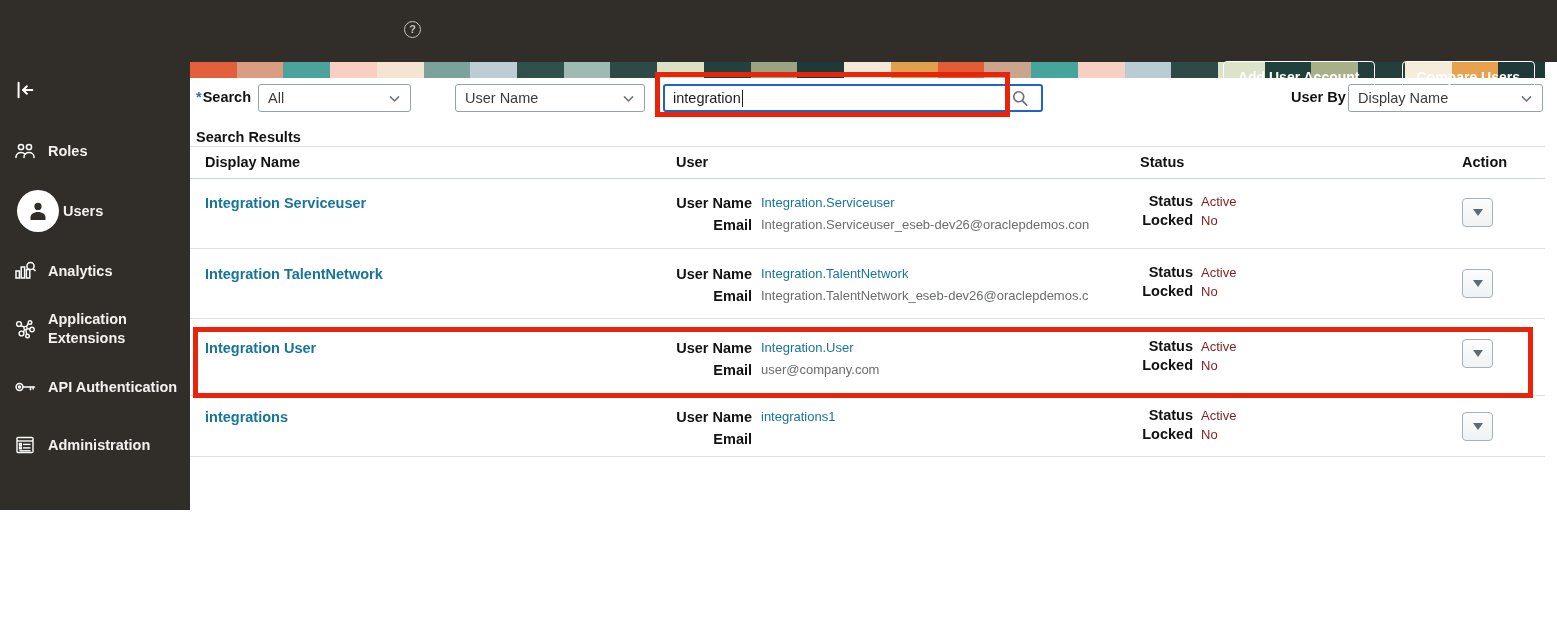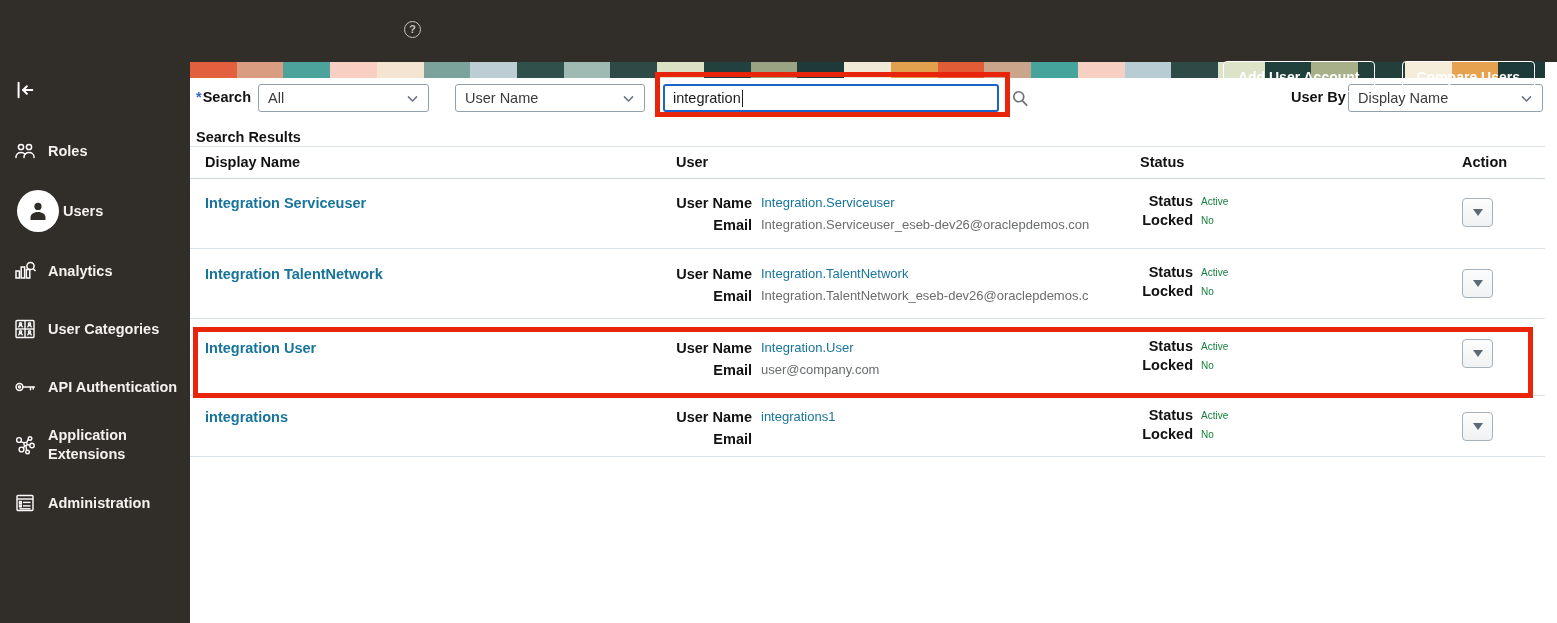--- a/index.html
+++ b/index.html
@@ -8,46 +8,46 @@
   .app { position:relative; width:1557px; height:623px; background:#fff; }
 
   
   .topbar { position:absolute; left:0; top:0; width:1557px; height:62px; background:#312d29; z-index:2; }
   .page-title { position:absolute; left:205px; top:9px; color:#faf8f6; font-family:"Liberation Serif", serif; font-size:29px; font-weight:700; letter-spacing:.2px; }
   .help-badge { position:absolute; left:404px; top:21px; width:17px; height:17px; border:1.5px solid #c9c4bf; border-radius:50%; color:#c9c4bf; font-size:11px; line-height:14px; text-align:center; font-weight:700; }
   .topbar-buttons { position:absolute; right:22px; top:14px; display:flex; gap:27px;margin-top:47px; }
   .chrome-btn { height:31px; padding:0 14px; background:transparent; border:1.5px solid #ffffff; border-radius:4px; color:#ffffff; font-family:"Liberation Sans", sans-serif; font-size:14px; font-weight:700; cursor:pointer; }
 
   
-  .sidebar { position:absolute; left:0; top:0; width:190px; height:623px; background:#312d29; z-index:3; }
+  .sidebar { position:absolute; left:0; top:0; width:190px; height:510px; background:#312d29; z-index:3; }
   .collapse-btn { position:absolute; left:14px; top:78px; width:24px; height:24px; background:transparent; border:none; cursor:pointer; }
   .nav { position:absolute; left:0; top:122px; width:190px; display:flex; flex-direction:column; }
   .nav-item { display:flex; align-items:center; min-height:58px; padding-left:12px; cursor:pointer; }
   .nav-icon { width:26px; height:26px; flex:0 0 26px; display:flex; align-items:center; justify-content:center; }
   .nav-label { color:#f4f2ef; font-size:14.5px; font-weight:600; margin-left:10px; line-height:19px; max-width:138px; }
   .nav-item.active { min-height:62px;margin-left:13px; }
   .nav-item.active .icon-disc { width:42px; height:42px; background:#ffffff; border-radius:50%; display:flex; align-items:center; justify-content:center; margin-left:-8px; }
   .nav-item.active .nav-label { margin-left:4px; font-weight:700; }
   .icon-disc { display:flex; align-items:center; justify-content:center; }
 
   
   .banner { position:absolute; left:190px; top:62px; width:1355px; height:16px; z-index:1; }
 
   
   .content { position:absolute; left:190px; top:78px; width:1367px; height:545px; background:#fff; z-index:1;border-radius:28px; }
 
   .search-row { position:absolute; left:0; top:0; width:1355px; height:40px; }
   .search-label { position:absolute; left:6px; top:11px; font-size:14.5px; font-weight:700; color:#131212; }
   .req { color:#3a66c4; font-weight:700; margin-right:1px; }
   .dropdown { position:absolute; top:6px; height:28px; border:1px solid #93a1ad; border-radius:3px; background:#fff; display:flex; align-items:center; justify-content:space-between; padding:0 9px; font-size:14.5px; color:#3b3b3b; cursor:pointer; }
-  .dd-all { left:68px; width:171px;gap:20px; }
+  .dd-all { left:68px; width:153px;gap:20px; }
   .dd-field { left:265px; width:190px; }
   .dd-sort { left:1158px; width:195px; color:#3b3b3b; }
   .sortby-label { position:absolute; left:1101px; top:11px; font-size:14.5px; font-weight:700; color:#131212; }
-  .search-input { position:absolute; left:473px; top:6px; width:336px; height:28px; border:2px solid #1b64c8; border-radius:3px; background:#fff; display:flex; align-items:center; padding:0 8px; font-size:14.5px; color:#1c1c1c; cursor:text; }
+  .search-input { position:absolute; left:473px; top:6px; width:380px; height:28px; border:2px solid #1b64c8; border-radius:3px; background:#fff; display:flex; align-items:center; padding:0 8px; font-size:14.5px; color:#1c1c1c; cursor:text; }
   .caret { display:inline-block; width:1px; height:17px; background:#1c1c1c; margin-left:1px; }
   .search-go { position:absolute; left:820px; top:9px; width:22px; height:22px; background:transparent; border:none; cursor:pointer; }
 
   .section-title { position:absolute; left:6px; top:44px; font-size:14.5px; font-weight:700; color:#131212;margin-top:7px; }
   .divider { position:absolute; left:0; width:1355px; height:1px; background:#dbe2e7; }
   .d1 { top:68px; }
   .d2 { top:100px; background:#ccd8de; }
 
   .thead { position:absolute; left:0; top:68px; width:1355px; height:32px; display:flex; align-items:center; padding-left:15px; font-size:14.5px; font-weight:700; color:#131212; }
   .th-display { width:415px; }
@@ -62,21 +62,21 @@
   .col-user { width:515px; }
   .col-status { width:305px; }
   .col-action { width:105px; }
   .dn-link { display:inline-block; margin-top:3px; color:#17749b; font-size:14.5px; font-weight:700; text-decoration:none; cursor:pointer; }
   .pair { display:flex; line-height:22px; }
   .plabel { width:132px; text-align:right; font-size:14.5px; font-weight:700; color:#131212; flex:0 0 132px; }
   .pval { margin-left:9px; font-size:13px; color:#6a6c6e; white-space:nowrap; overflow:hidden; max-width:370px; }
   a.pval { color:#17749b; text-decoration:none; cursor:pointer; }
   .spair { display:flex; line-height:19px; }
   .splabel { width:58px; text-align:right; font-size:14.5px; font-weight:700; color:#131212; flex:0 0 58px; }
-  .spval { margin-left:8px; font-size:10px; color:#15803d; }
+  .spval { margin-left:8px; font-size:13px; color:#7f1d1d; }
   .action-btn { margin-left:22px; margin-top:6px; width:31px; height:29px; border:1px solid #a6b2bb; border-radius:4px; background:linear-gradient(#fdfdfe,#eff1f2); display:flex; align-items:center; justify-content:center; cursor:pointer; }
   .urow-3 .action-btn { margin-top:2px; }
   .tri { width:0; height:0; border-left:5.5px solid transparent; border-right:5.5px solid transparent; border-top:7px solid #5d6a73; }
 
   
   .annotation { position:absolute; border:5px solid var(--annotation-red,#e8250b); z-index:10; pointer-events:none; }
   .ann-search { left:655px; top:72px; width:355px; height:45px; }
   .ann-row { left:193px; top:327px; width:1340px; height:71px; }
 
   svg { display:block; }
@@ -133,51 +133,20 @@
               <rect x="8.2" y="8" width="3.4" height="11"></rect>
               <rect x="13.4" y="10.5" width="3.4" height="8.5"></rect>
               <circle cx="17.5" cy="7" r="3.6"></circle>
               <line x1="20.2" y1="9.7" x2="22.5" y2="12"></line>
             </svg>
         </span>
         <span class="nav-label">Analytics</span>
       </div>
 
 
-      <div class="nav-item">
-        <span class="nav-icon icon-disc">
-          <svg width="24" height="24" viewBox="0 0 24 24" fill="none" stroke="#ffffff" stroke-width="1.4">
-              <rect x="3" y="3.5" width="18" height="17" rx="1"></rect>
-              <line x1="12" y1="3.5" x2="12" y2="20.5"></line>
-              <line x1="3" y1="12" x2="21" y2="12"></line>
-              <circle cx="7.5" cy="6.8" r="1.1"></circle>
-              <path d="M5.5 10.3c.3-1.2 1-1.8 2-1.8s1.7.6 2 1.8"></path>
-              <circle cx="16.5" cy="6.8" r="1.1"></circle>
-              <path d="M14.5 10.3c.3-1.2 1-1.8 2-1.8s1.7.6 2 1.8"></path>
-              <circle cx="7.5" cy="14.8" r="1.1"></circle>
-              <path d="M5.5 18.3c.3-1.2 1-1.8 2-1.8s1.7.6 2 1.8"></path>
-              <circle cx="16.5" cy="14.8" r="1.1"></circle>
-              <path d="M14.5 18.3c.3-1.2 1-1.8 2-1.8s1.7.6 2 1.8"></path>
-            </svg>
-        </span>
-        <span class="nav-label">User Categories</span>
-      </div>
-
-      <div class="nav-item">
-        <span class="nav-icon icon-disc">
-          <svg width="24" height="24" viewBox="0 0 24 24" fill="none" stroke="#ffffff" stroke-width="1.5" stroke-linecap="round">
-              <circle cx="6.5" cy="12" r="3.4"></circle>
-              <circle cx="6.5" cy="12" r="1"></circle>
-              <path d="M9.9 12h11.5"></path>
-              <path d="M17.5 12v2.8"></path>
-              <path d="M20.2 12v2"></path>
-            </svg>
-        </span>
-        <span class="nav-label">API Authentication</span>
-      </div>
 
       <div class="nav-item">
         <span class="nav-icon icon-disc">
           <svg width="24" height="24" viewBox="0 0 24 24" fill="none" stroke="#ffffff" stroke-width="1.4">
               <circle cx="6" cy="7" r="2.4"></circle>
               <circle cx="17" cy="5.5" r="1.8"></circle>
               <circle cx="19" cy="12.5" r="2.2"></circle>
               <circle cx="8.5" cy="16.5" r="2.4"></circle>
               <circle cx="14.5" cy="19" r="1.8"></circle>
               <circle cx="12.5" cy="11" r="1.6"></circle>
@@ -186,20 +155,33 @@
               <line x1="14" y1="11.6" x2="16.9" y2="12.3"></line>
               <line x1="10.4" y1="15.2" x2="11.7" y2="12.4"></line>
               <line x1="13.6" y1="17.6" x2="12.9" y2="12.6"></line>
             </svg>
         </span>
         <span class="nav-label">Application Extensions</span>
       </div>
 
       <div class="nav-item">
         <span class="nav-icon icon-disc">
+          <svg width="24" height="24" viewBox="0 0 24 24" fill="none" stroke="#ffffff" stroke-width="1.5" stroke-linecap="round">
+              <circle cx="6.5" cy="12" r="3.4"></circle>
+              <circle cx="6.5" cy="12" r="1"></circle>
+              <path d="M9.9 12h11.5"></path>
+              <path d="M17.5 12v2.8"></path>
+              <path d="M20.2 12v2"></path>
+            </svg>
+        </span>
+        <span class="nav-label">API Authentication</span>
+      </div>
+
+      <div class="nav-item">
+        <span class="nav-icon icon-disc">
           <svg width="24" height="24" viewBox="0 0 24 24" fill="none" stroke="#ffffff" stroke-width="1.4">
               <rect x="4" y="4.5" width="16" height="15" rx="1"></rect>
               <line x1="4" y1="8" x2="20" y2="8"></line>
               <rect x="6.5" y="10.5" width="1.8" height="1.8"></rect>
               <line x1="10" y1="11.4" x2="17.5" y2="11.4"></line>
               <rect x="6.5" y="14" width="1.8" height="1.8"></rect>
               <line x1="10" y1="14.9" x2="17.5" y2="14.9"></line>
               <line x1="6.5" y1="17.8" x2="17.5" y2="17.8"></line>
             </svg>
         </span>

